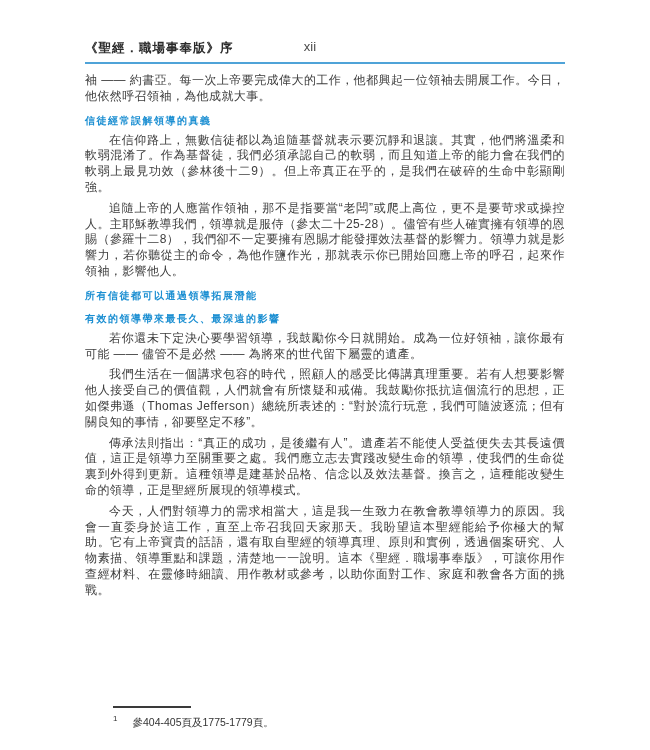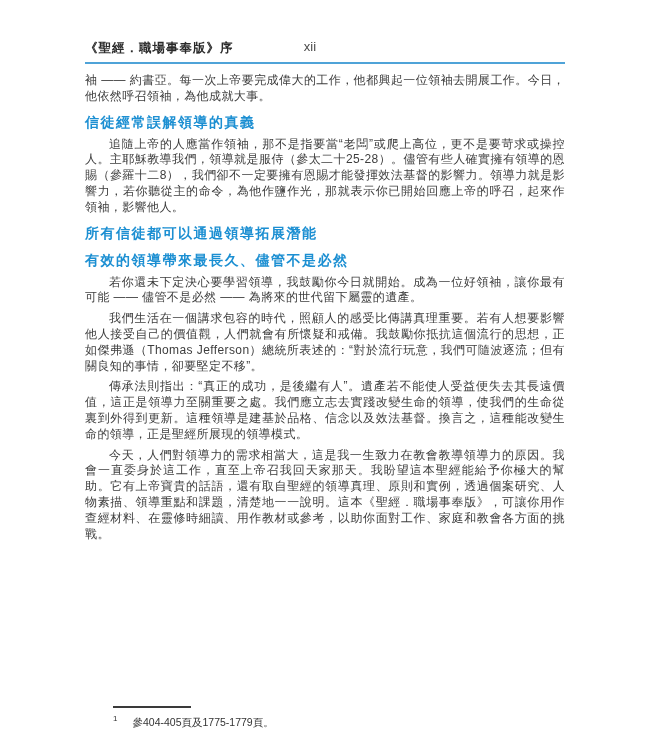--- a/index.html
+++ b/index.html
@@ -45,21 +45,21 @@
     text-align: justify;
     text-indent: 2em;
     color: var(--body-text, #3d3d3d);
     letter-spacing: 0.4px;
   }
   .body-text p.no-indent {
     text-indent: 0;
     margin-top: 9px;
   }
   .body-text h2 {
-    font-size: 14px;
+    font-size: 10px;
     font-weight: bold;
     color: var(--heading-blue, #1c8fd2);
     margin: 9px 0 5px 0;
     letter-spacing: 1.5px;
   }
   .footnote {
     position: absolute;
     left: 113px;
     top: 706px;
   }
@@ -86,23 +86,24 @@
   <div class="content">
 
     <div class="page-header">
       <span class="header-title">《聖經．職場事奉版》序</span>
       <span class="page-number">xii</span>
     </div>
 
     <div class="body-text">
       <p class="no-indent">袖 —— 約書亞。每一次上帝要完成偉大的工作，他都興起一位領袖去開展工作。今日，他依然呼召領袖，為他成就大事。</p>
       <h2>信徒經常誤解領導的真義</h2>
+      <p>在信仰路上，無數信徒都以為追隨基督就表示要沉靜和退讓。其實，他們將溫柔和軟弱混淆了。作為基督徒，我們必須承認自己的軟弱，而且知道上帝的能力會在我們的軟弱上最見功效（參林後十二9）。但上帝真正在乎的，是我們在破碎的生命中彰顯剛強。</p>
       <p>追隨上帝的人應當作領袖，那不是指要當“老闆”或爬上高位，更不是要苛求或操控人。主耶穌教導我們，領導就是服侍（參太二十25-28）。儘管有些人確實擁有領導的恩賜（參羅十二8），我們卻不一定要擁有恩賜才能發揮效法基督的影響力。領導力就是影響力，若你聽從主的命令，為他作鹽作光，那就表示你已開始回應上帝的呼召，起來作領袖，影響他人。</p>
       <h2>所有信徒都可以通過領導拓展潛能</h2>
-      <h2>有效的領導帶來最長久、儘管不是必然</h2>
+      <h2>有效的領導帶來最長久、最深遠的影響</h2>
       <p>若你還未下定決心要學習領導，我鼓勵你今日就開始。成為一位好領袖，讓你最有可能 —— 儘管不是必然 —— 為將來的世代留下屬靈的遺產。</p>
       <p>我們生活在一個講求包容的時代，照顧人的感受比傳講真理重要。若有人想要影響他人接受自己的價值觀，人們就會有所懷疑和戒備。我鼓勵你抵抗這個流行的思想，正如傑弗遜（Thomas Jefferson）總統所表述的：“對於流行玩意，我們可隨波逐流；但有關良知的事情，卻要堅定不移”。</p>
       <p>傳承法則指出：“真正的成功，是後繼有人”。遺產若不能使人受益便失去其長遠價值，這正是領導力至關重要之處。我們應立志去實踐改變生命的領導，使我們的生命從裏到外得到更新。這種領導是建基於品格、信念以及效法基督。換言之，這種能改變生命的領導，正是聖經所展現的領導模式。</p>
       <p>今天，人們對領導力的需求相當大，這是我一生致力在教會教導領導力的原因。我會一直委身於這工作，直至上帝召我回天家那天。我盼望這本聖經能給予你極大的幫助。它有上帝寶貴的話語，還有取自聖經的領導真理、原則和實例，透過個案研究、人物素描、領導重點和課題，清楚地一一說明。這本《聖經．職場事奉版》，可讓你用作查經材料、在靈修時細讀、用作教材或參考，以助你面對工作、家庭和教會各方面的挑戰。</p>
     </div>
 
   </div>
 
   <div class="footnote">
     <div class="footnote-rule"></div>

